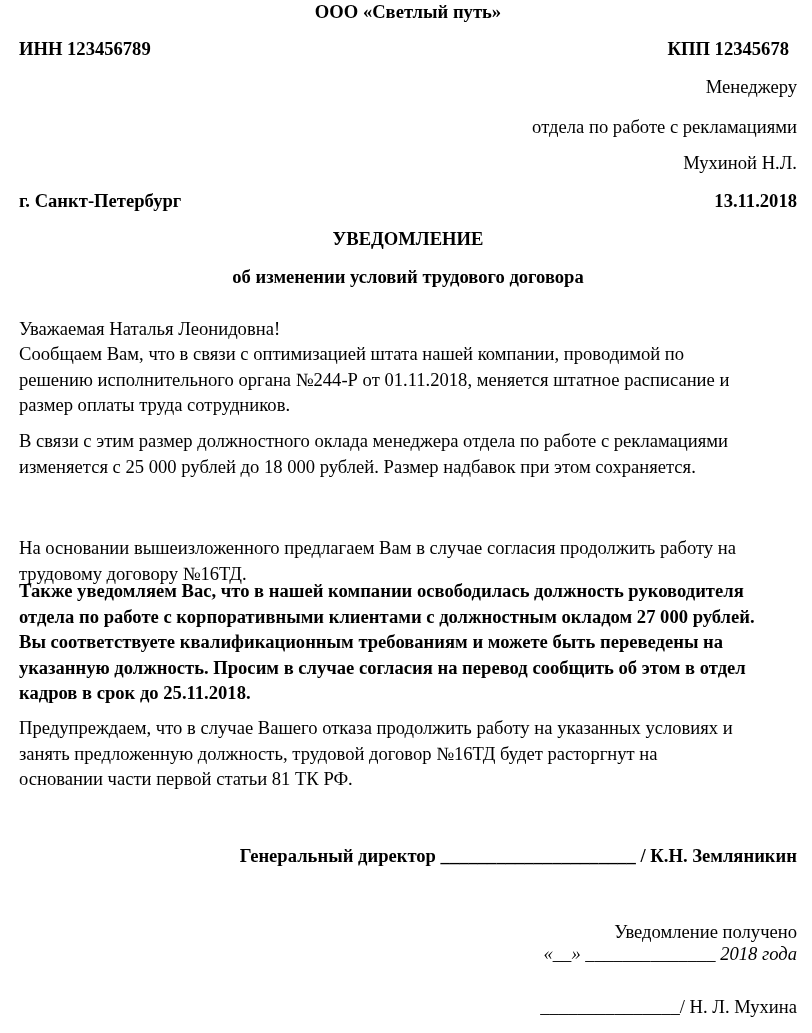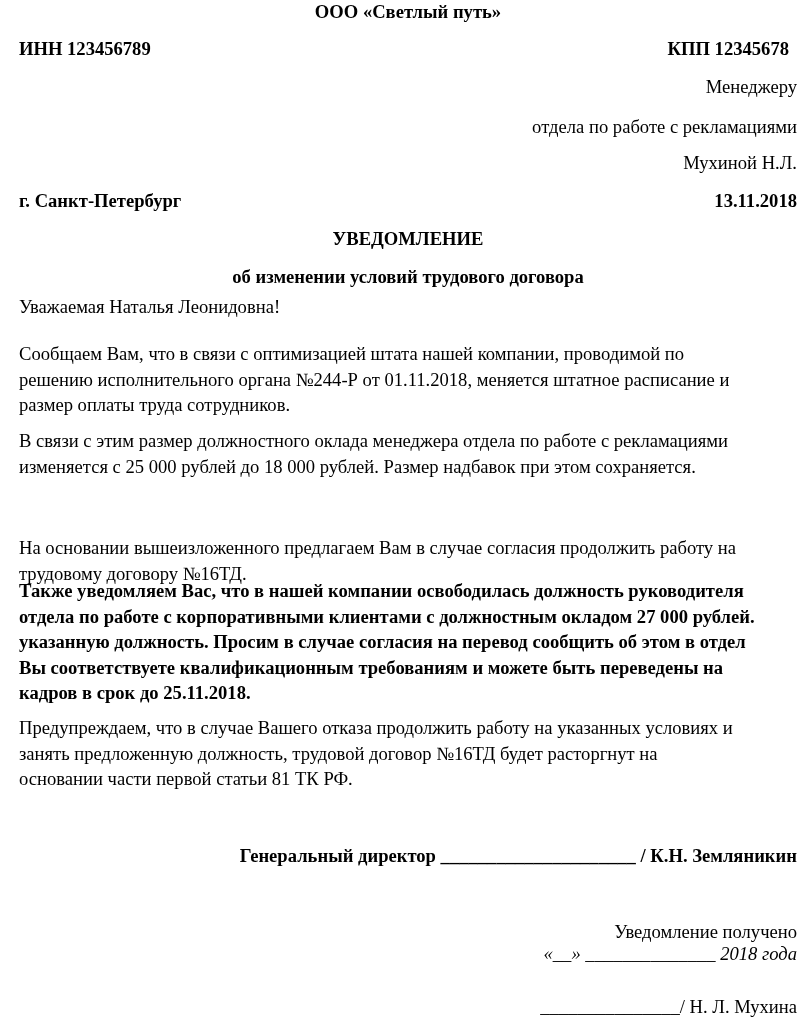--- a/index.html
+++ b/index.html
@@ -65,43 +65,43 @@
   <div class="line right" style="top:152px;">Мухиной Н.Л.</div>
 
   <div class="line bold split" style="top:190px;">
     <span>г. Санкт-Петербург</span>
     <span>13.11.2018</span>
   </div>
 
   <div class="line bold center" style="top:228px;">УВЕДОМЛЕНИЕ</div>
   <div class="line bold center" style="top:266px;">об изменении условий трудового договора</div>
 
-  <div class="line" style="top:296px;font-family:Liberation Serif, serif;">Уважаемая Наталья Леонидовна!</div>
+  <div class="line" style="top:318px;font-family:Liberation Serif, serif;">Уважаемая Наталья Леонидовна!</div>
 
   <div class="para" style="top:341px;">
     <p>Сообщаем Вам, что в связи с оптимизацией штата нашей компании, проводимой по</p>
     <p>решению исполнительного органа №244-Р от 01.11.2018, меняется штатное расписание и</p>
     <p>размер оплаты труда сотрудников.</p>
   </div>
 
   <div class="para" style="top:428px;">
     <p>В связи с этим размер должностного оклада менеджера отдела по работе с рекламациями</p>
     <p>изменяется с 25 000 рублей до 18 000 рублей. Размер надбавок при этом сохраняется.</p>
   </div>
 
   <div class="para" style="top:491px;margin-top:44px;">
     <p>На основании вышеизложенного предлагаем Вам в случае согласия продолжить работу на</p>
     <p>трудовому договору №16ТД.</p>
   </div>
 
   <div class="para" style="top:578px;font-weight:bold;">
     <p>Также уведомляем Вас, что в нашей компании освободилась должность руководителя</p>
     <p>отдела по работе с корпоративными клиентами с должностным окладом 27 000 рублей.</p>
+    <p>Вы соответствуете квалификационным требованиям и можете быть переведены на</p>
     <p>указанную должность. Просим в случае согласия на перевод сообщить об этом в отдел</p>
-    <p>Вы соответствуете квалификационным требованиям и можете быть переведены на</p>
     <p>кадров в срок до 25.11.2018.</p>
   </div>
 
   <div class="para" style="top:715px;">
     <p>Предупреждаем, что в случае Вашего отказа продолжить работу на указанных условиях и</p>
     <p>занять предложенную должность, трудовой договор №16ТД будет расторгнут на</p>
     <p>основании части первой статьи 81 ТК РФ.</p>
   </div>
 
   <div class="line right" style="top:845px;font-weight:bold;">Генеральный директор _____________________ / К.Н. Земляникин</div>

